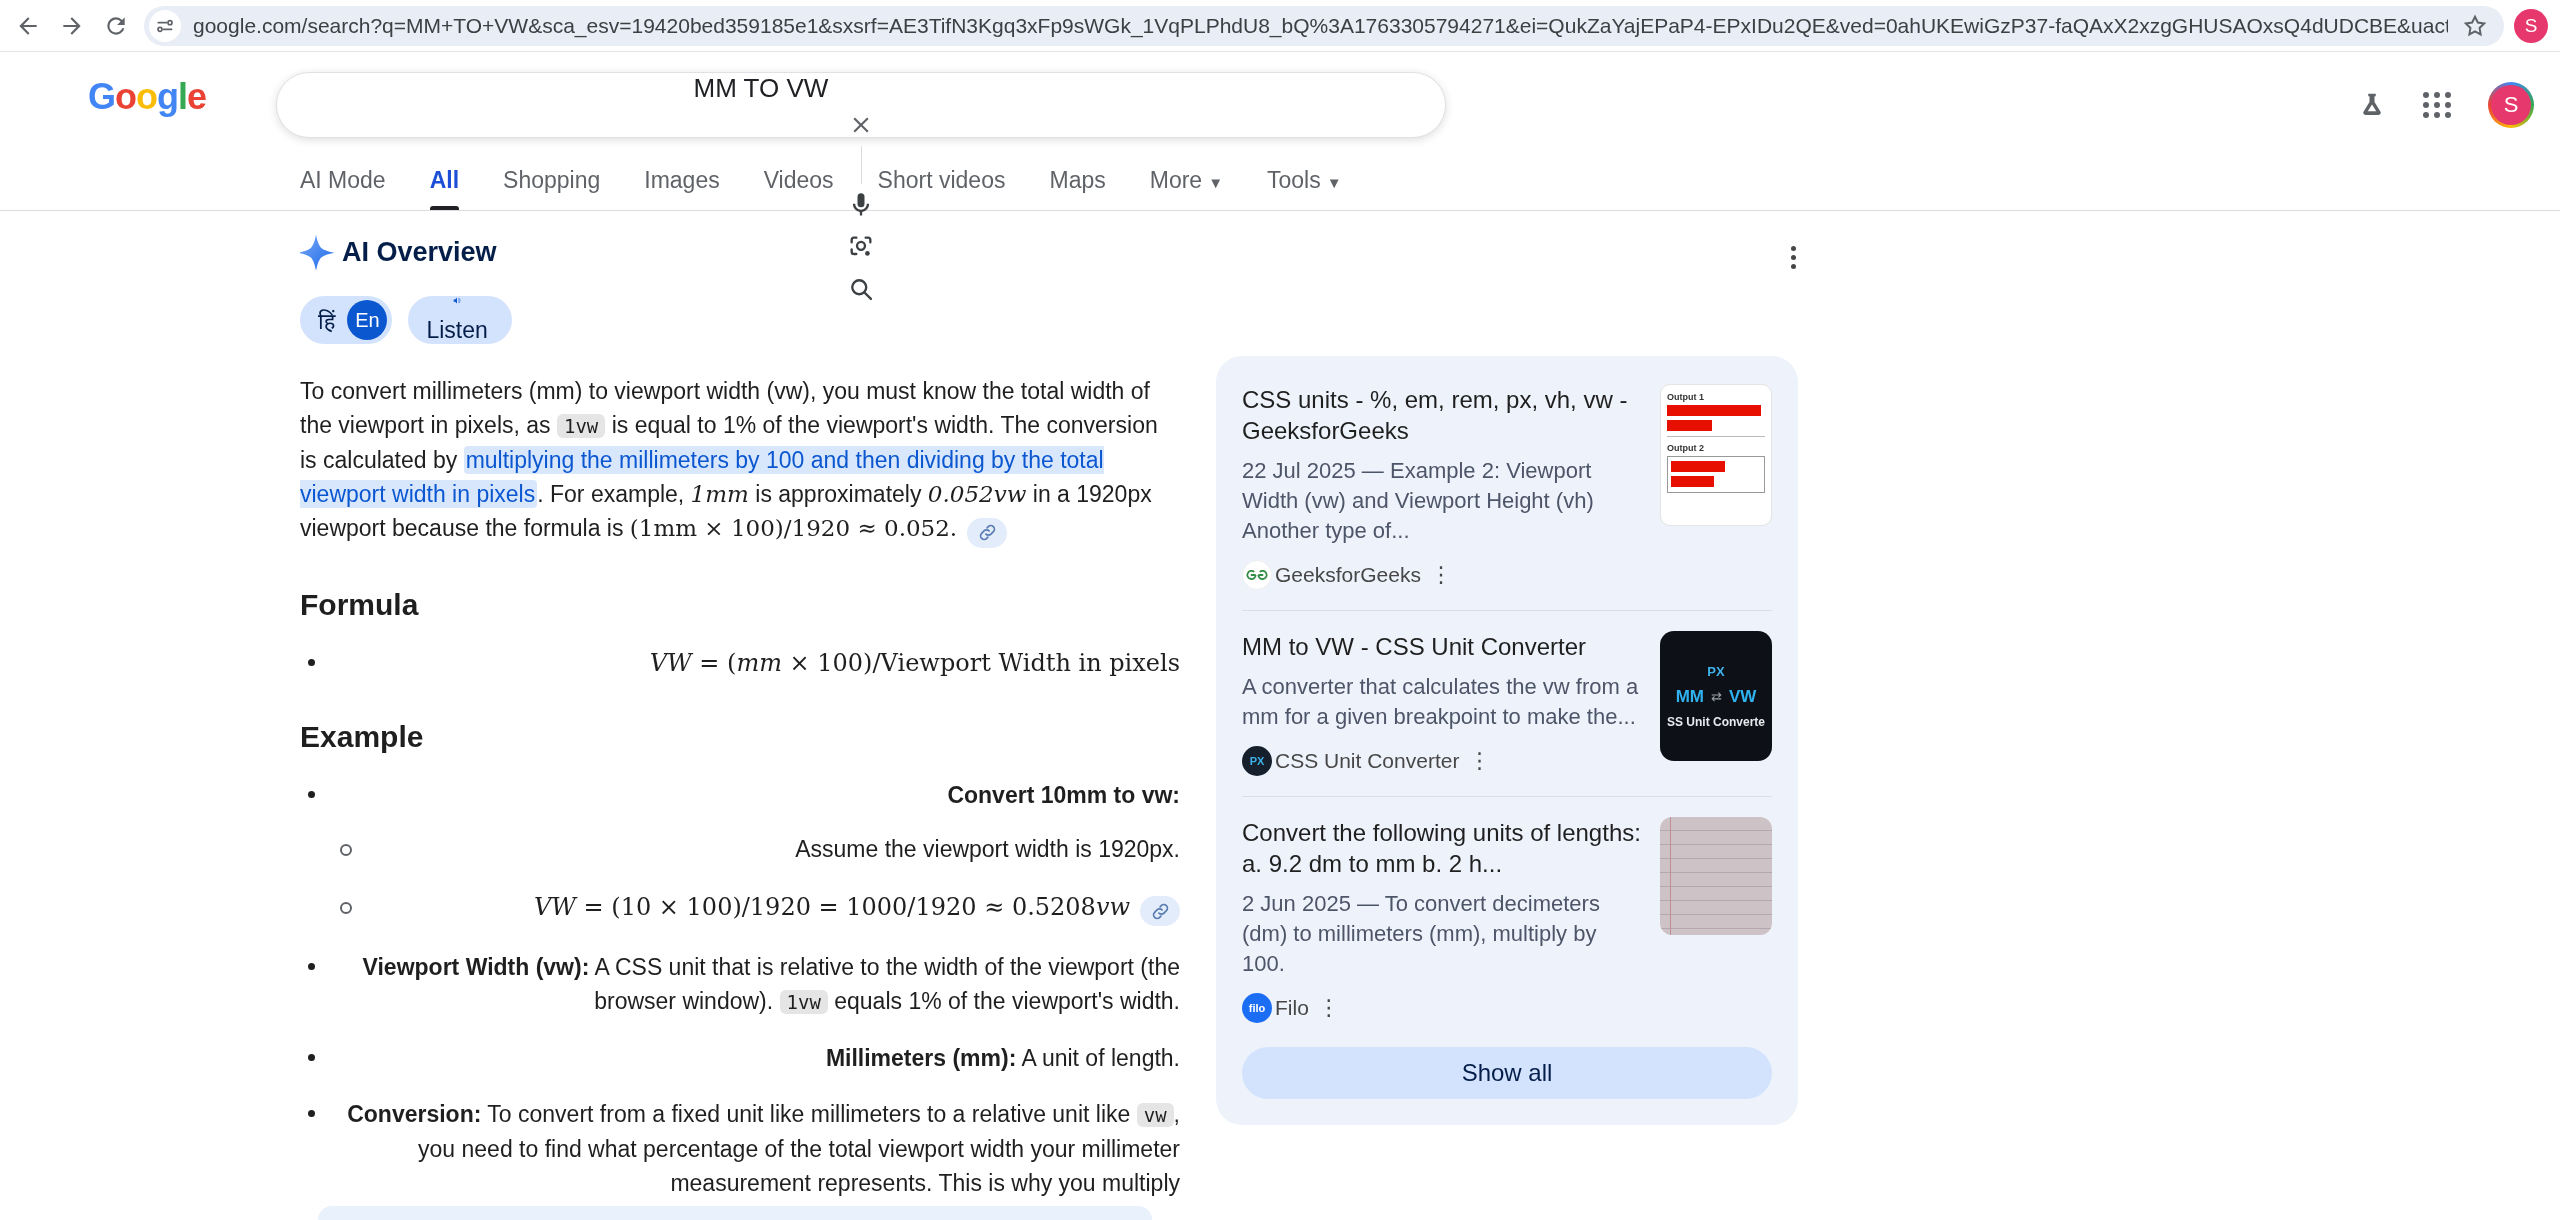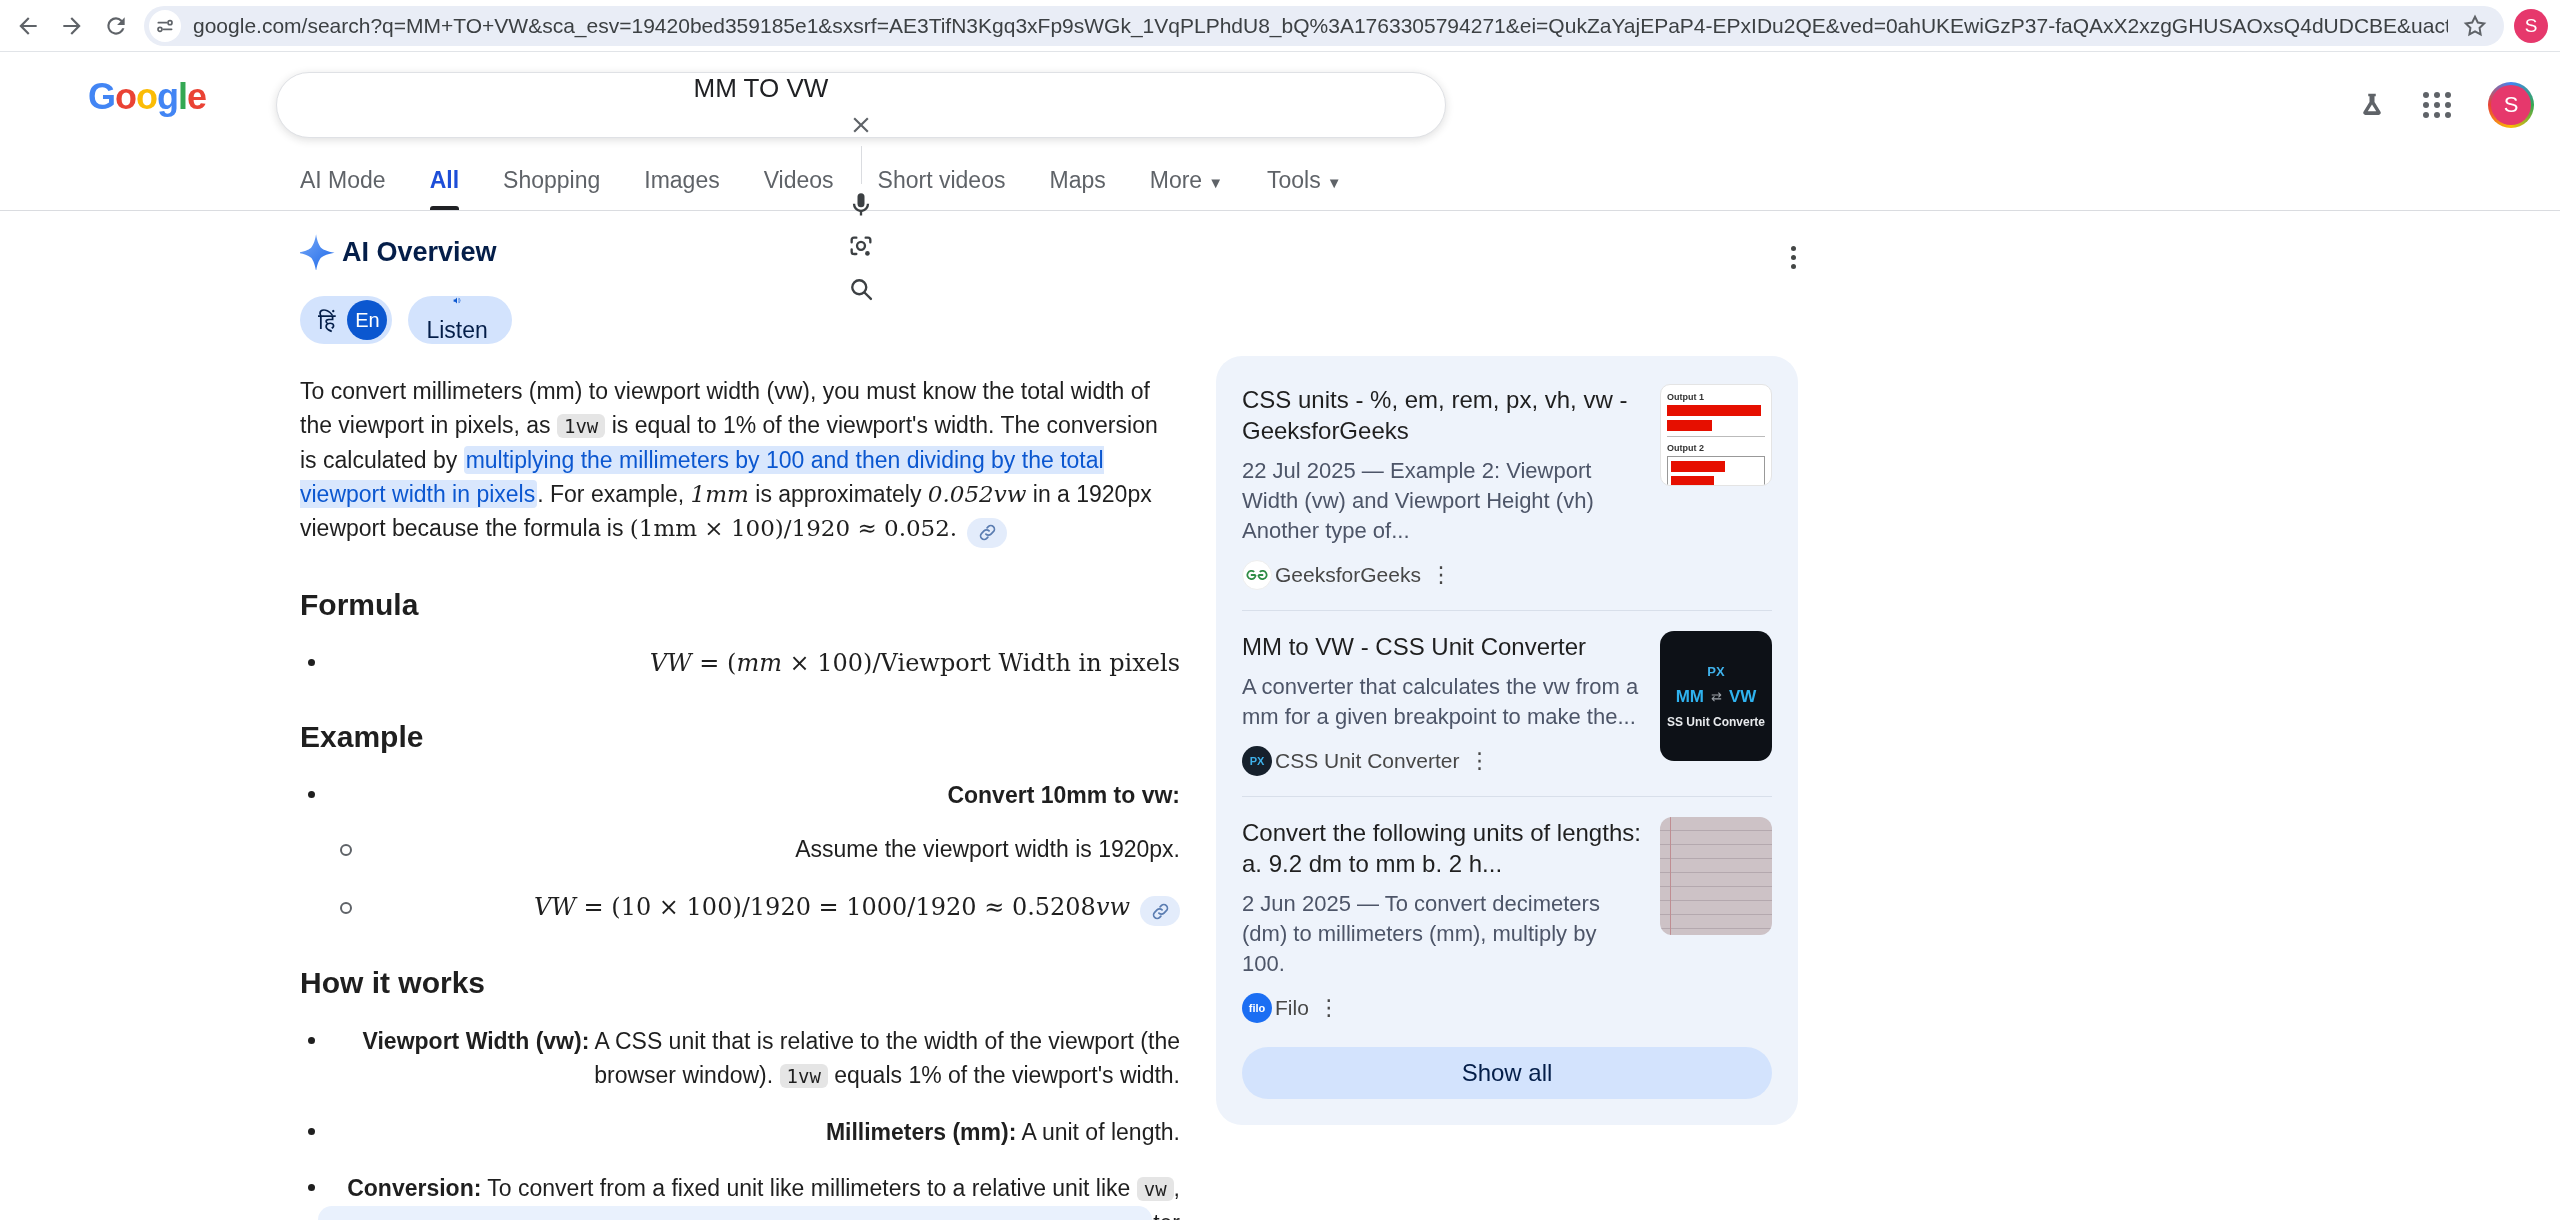--- a/index.html
+++ b/index.html
@@ -73,21 +73,21 @@
   .card-text { flex:1; min-width:0; }
   .card-title { font-size:24px; line-height:31px; color:#1f1f1f; cursor:pointer; }
   .card-snippet { font-size:22px; line-height:30px; color:#4d5568; margin-top:10px; }
   .src-row { display:flex; align-items:center; gap:3px; margin-top:14px; }
   .src-logo { width:30px; height:30px; border-radius:50%; flex:0 0 auto; display:flex; align-items:center; justify-content:center; }
   .src-name { font-size:21px; color:#474747; }
   .src-kebab { font-size:22px; color:#474747; letter-spacing:0; margin-left:6px; cursor:pointer; line-height:1; }
   .divider { height:1px; background:#d8dfea; margin:20px 0; }
 
   .thumb { flex:0 0 auto; border-radius:10px; overflow:hidden; cursor:pointer; }
-  .thumb1 { width:112px; height:102px; background:#fff; border:1px solid #e4e4e4; padding:7px 6px; }
+  .thumb1 { width:112px; height:142px; background:#fff; border:1px solid #e4e4e4; padding:7px 6px; }
   .t1-label { font-size:9px; font-weight:bold; color:#333; margin-bottom:3px; }
   .rbar { height:11px; background:#e60f00; margin-bottom:4px; }
   .t1-hr { height:1px; background:#bbb; margin:5px 0 6px; }
   .t1-box { border:1px solid #999; padding:4px 3px 1px; }
   .thumb2 { width:112px; height:130px; background:#0d1117; border-radius:14px; display:flex; flex-direction:column; align-items:center; justify-content:center; gap:8px; }
   .t2-px { color:#3fb1ea; font-size:13px; font-weight:bold; }
   .t2-mid { display:flex; align-items:center; gap:7px; }
   .t2-unit { color:#2fb3f0; font-size:17px; font-weight:bold; }
   .t2-arrow { color:#9aa0a6; font-size:13px; }
   .t2-cap { color:#e8eaed; font-size:12px; font-weight:bold; white-space:nowrap; }
@@ -254,21 +254,20 @@
         <li><span class="serifline"><i>VW</i><span> = (10 × 100)/1920 = 1000/1920 ≈ 0.5208</span><i>vw</i></span><span class="cite">
               <svg width="19" height="19" viewBox="0 0 24 24" fill="none" stroke="#5b7db1" stroke-width="2.2" stroke-linecap="round">
                 <path d="M10 14a4.5 4.5 0 0 0 6.4 0l3-3a4.5 4.5 0 1 0-6.4-6.4l-1.5 1.5"></path>
                 <path d="M14 10a4.5 4.5 0 0 0-6.4 0l-3 3a4.5 4.5 0 1 0 6.4 6.4l1.5-1.5"></path>
               </svg>
             </span></li>
       </ul>
     </li>
   </ul>
 
-  <div class="h2">How it works</div>
   <ul class="blt">
     <li><b>Viewport Width (vw):</b><span> A CSS unit that is relative to the width of the viewport (the browser window). </span><span class="code">1vw</span><span> equals 1% of the viewport's width.</span></li>
     <li><b>Millimeters (mm):</b><span> A unit of length.</span></li>
     <li><b>Conversion:</b><span> To convert from a fixed unit like millimeters to a relative unit like </span><span class="code">vw</span><span>, you need to find what percentage of the total viewport width your millimeter measurement represents. This is why you multiply </span></li>
   </ul>
 </div>
 
 <div class="kebab">
     <i></i>
     <i></i>

